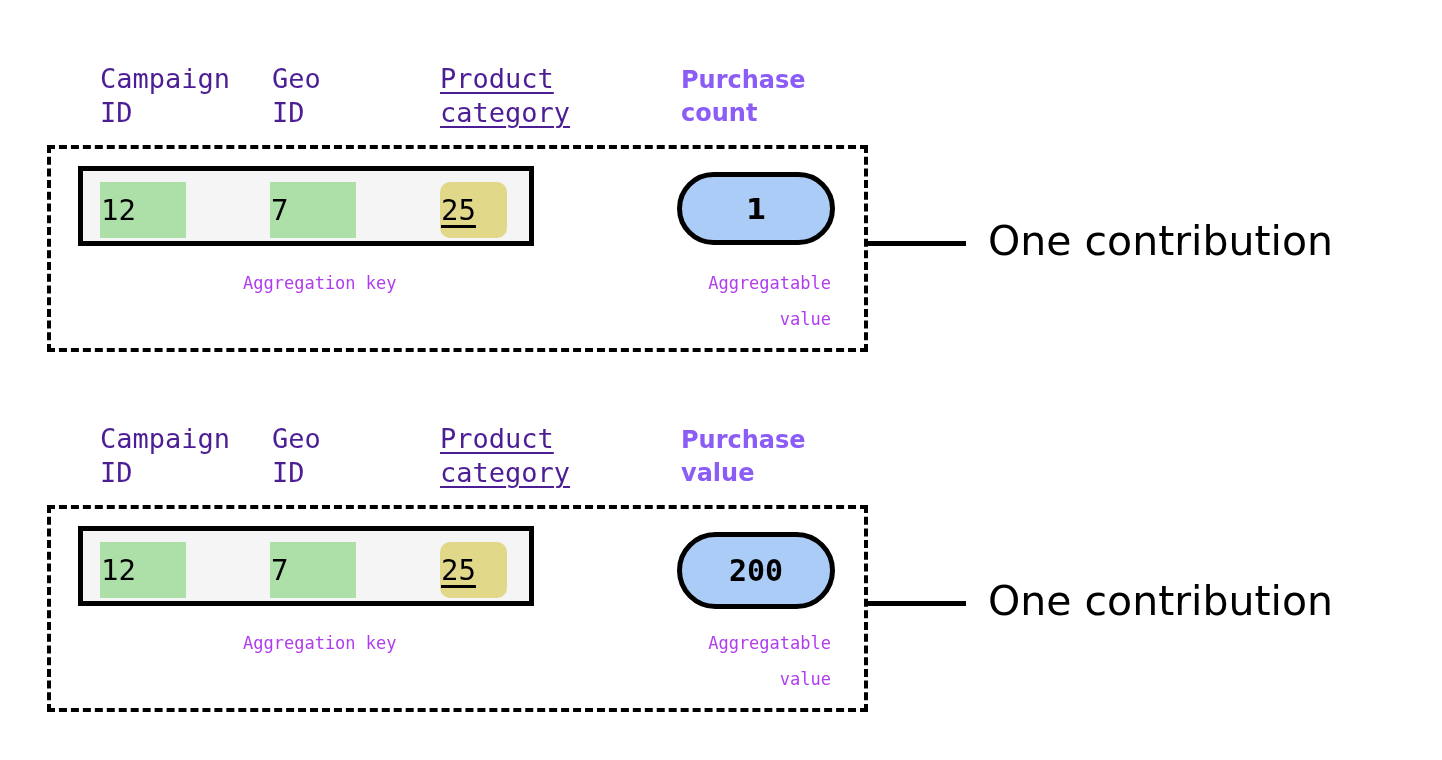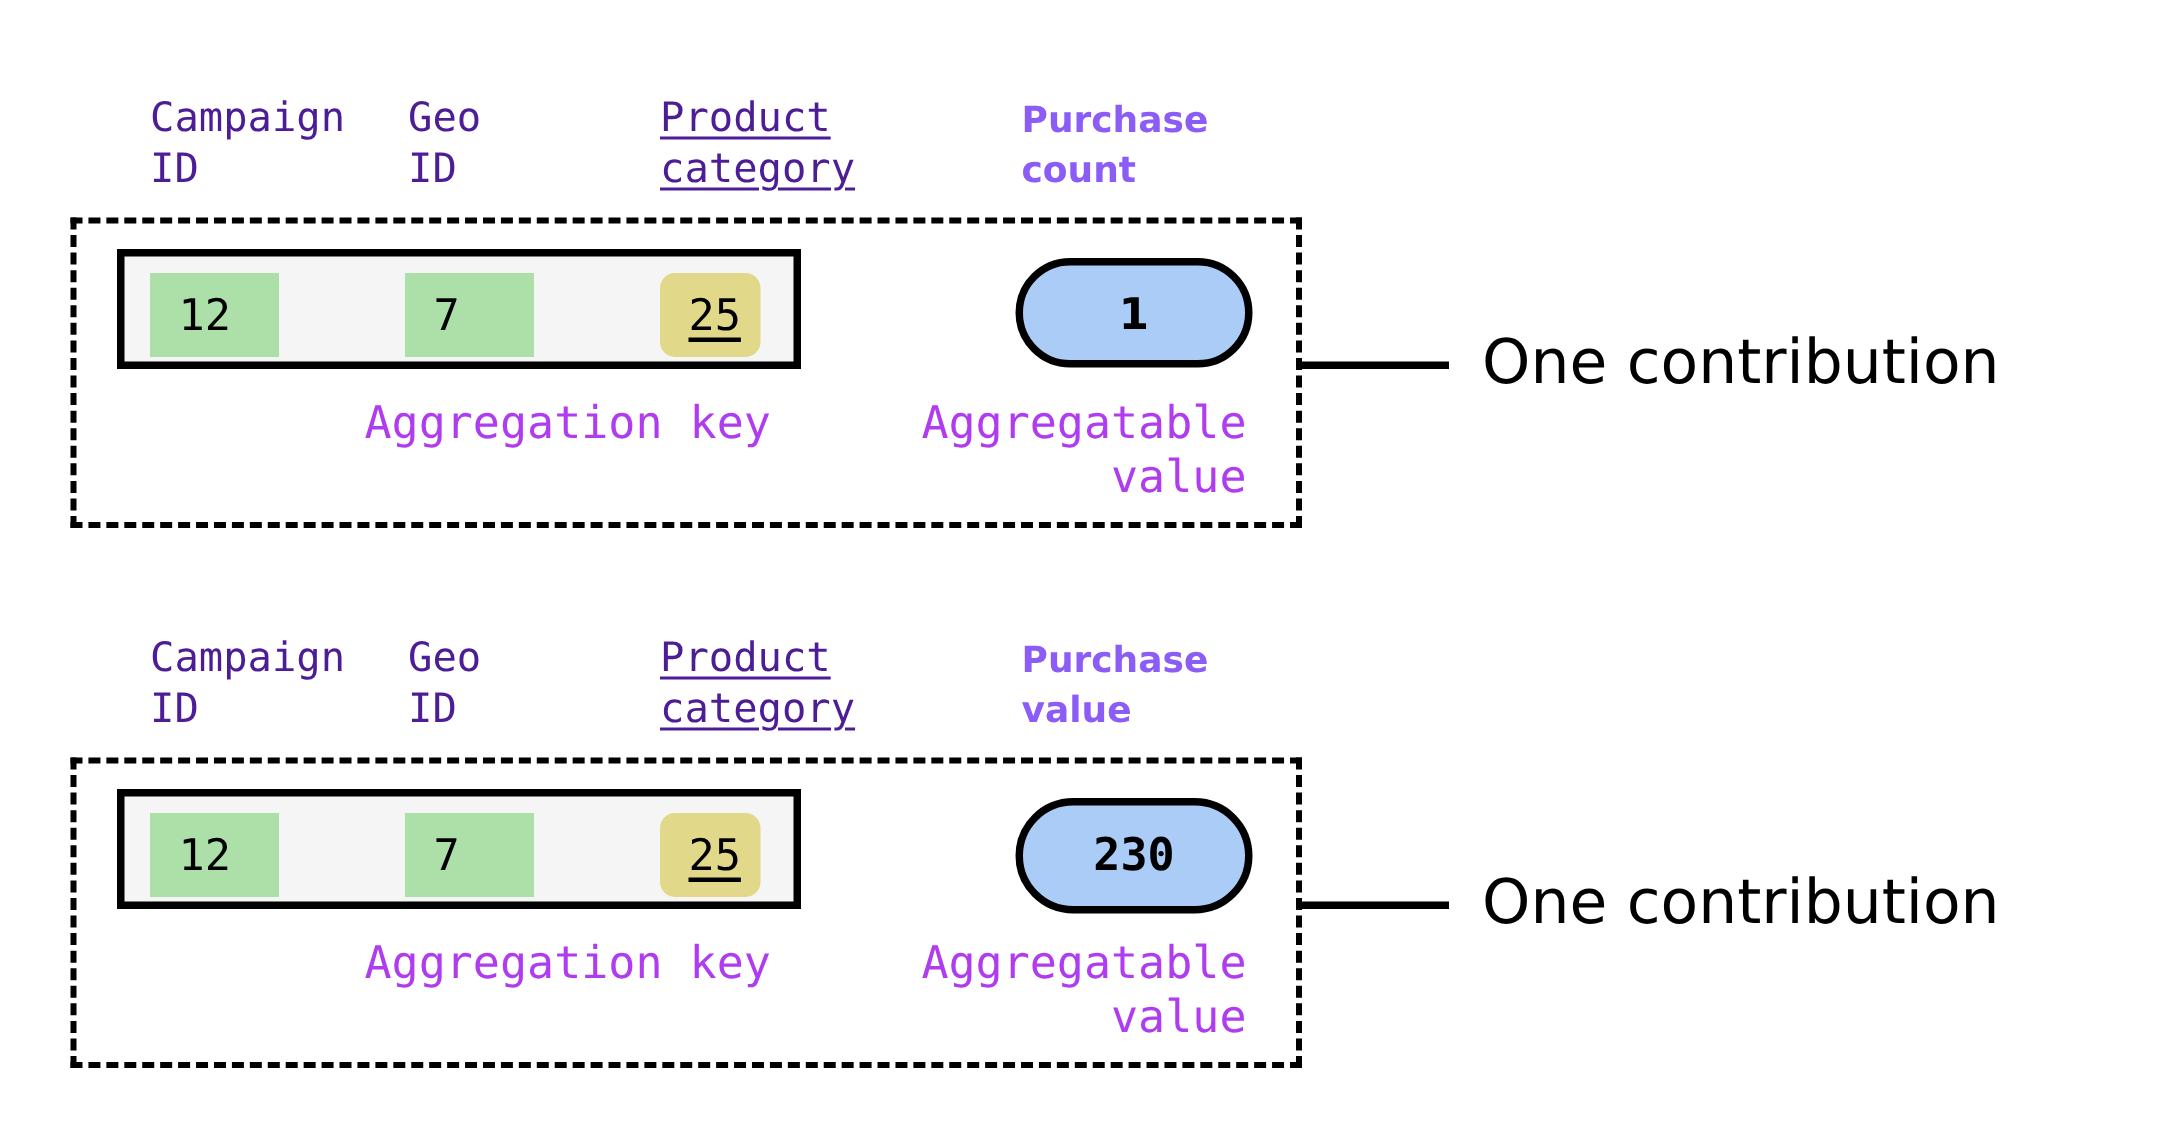--- a/index.html
+++ b/index.html
@@ -53,21 +53,21 @@
     border: 5px solid #000000;
     background: #f5f5f5;
   }
   .key-cell {
     position: absolute;
     display: flex;
     align-items: center;
     font-family: "DejaVu Sans Mono", monospace;
     font-size: 29px;
     color: #000000;
-    padding-left: 19px;
+    padding-left: 1px;
     line-height: 1;
   }
   .key-cell.green  { background: #ace0a8; }
   .key-cell.yellow { background: #e2d88a; border-radius: 10px; }
   .key-cell .ul {
     text-decoration: underline;
     text-decoration-thickness: 3px;
     text-underline-offset: 5px;
   }
 
@@ -90,21 +90,21 @@
   .value-pill.mono {
     font-family: "DejaVu Sans Mono", monospace;
     font-weight: bold;
     font-size: 30px;
   }
 
   
   .annot {
     position: absolute;
     font-family: "DejaVu Sans Mono", monospace;
-    font-size: 30px;
+    font-size: 17px;
     line-height: 36px;
     color: #b03cf0;
     white-space: pre;
   }
   .annot.right { text-align: right; }
 
   
   .leader-line {
     position: absolute;
     height: 0;
@@ -187,21 +187,21 @@
     </div>
     <div class="key-cell green" style="left:187px; top:11px; width:86px; height:56px;">
       <span>7</span>
     </div>
     <div class="key-cell yellow" style="left:357px; top:11px; width:67px; height:56px;">
       <span class="ul">25</span>
     </div>
   </div>
 
   <div class="value-pill mono" style="left:677px; top:172px; width:158px; height:77px;">
-    <span>230</span>
+    <span>200</span>
   </div>
 
   <div class="annot" style="left:243px; top:265px;">Aggregation key</div>
 
   <div class="annot right" style="left:569px; top:265px; width:262px;">Aggregatable
 value</div>
 
   <div class="leader-line" style="left:866px; top:241px; width:100px;"></div>
 
   <div class="caption" style="left:988px; top:219px;">One contribution</div>

